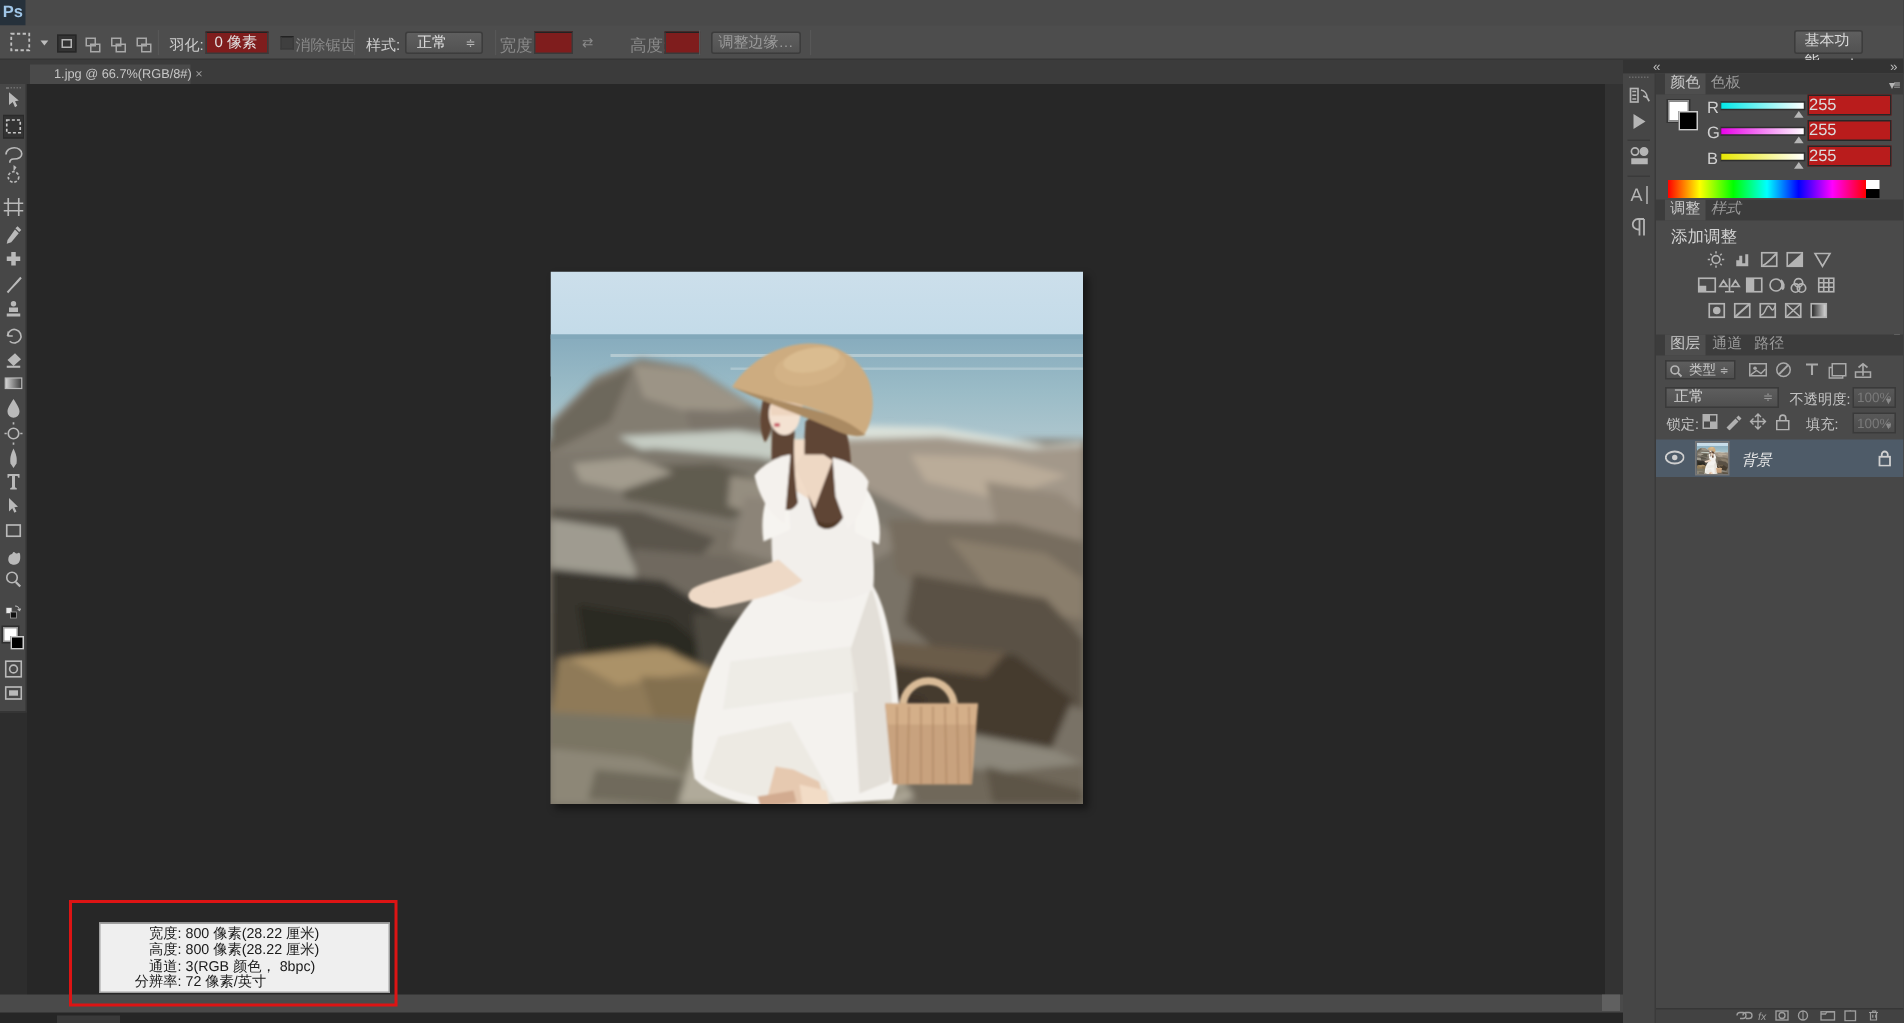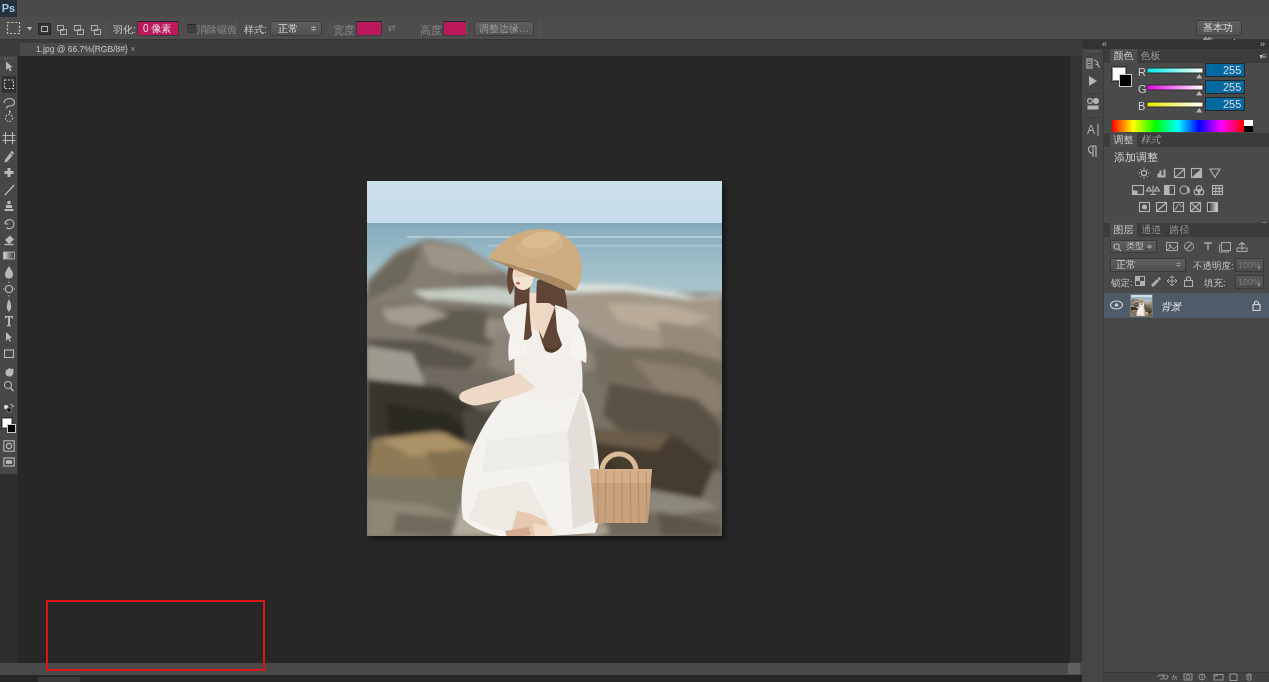--- a/index.html
+++ b/index.html
@@ -1,42 +1,42 @@
 <!DOCTYPE html>
 <html><head><meta charset="utf-8"><style>
 *{margin:0;padding:0;box-sizing:border-box;}
 html,body{width:1269px;height:682px;overflow:hidden;background:#4a4a4a;font-family:"Liberation Sans",sans-serif;}
 #app{position:relative;width:1269px;height:682px;}
 .abs{position:absolute;}
 #menubar{left:0;top:0;width:1269px;height:17px;background:#4d4d4d;border-bottom:1px solid #414141;color:#dcdcdc;font-size:9px;}
 #menubar .mi{position:absolute;top:3px;}
 #optbar{left:0;top:17px;width:1269px;height:23px;background:#4d4d4d;border-bottom:1px solid #353535;color:#cfcfcf;font-size:11px;}
 .obtxt{position:absolute;top:6px;font-size:11px;}
-.obox{position:absolute;background:#be185d;border:1px solid #3a3a3a;border-top-color:#222;}
+.obox{position:absolute;background:#7f1d1d;border:1px solid #3a3a3a;border-top-color:#222;}
 .obtn{position:absolute;background:linear-gradient(#5f5f5f,#525252);border:1px solid #3c3c3c;border-radius:2px;}
 .modeicon{position:absolute;top:6px;width:13px;height:12px;}
 .gray{color:#8b8b8b;}
 #tabrow{left:0;top:40px;width:1269px;height:16px;background:#3b3b3b;}
 #doctab{position:absolute;left:20px;top:3px;width:107px;height:31px;background:#4a4a4a;color:#c6c6c6;font-size:8.5px;line-height:13px;padding-left:16px;white-space:nowrap;}
 #toolbar{left:0;top:56px;width:18px;height:419px;background:#474747;border-right:1px solid #353535;border-bottom:1px solid #353535;}
 #canvas{left:18px;top:56px;width:1052px;height:607px;background:#272727;}
 #vscroll{left:1070px;top:56px;width:12px;height:607px;background:#333333;}
 #statusbar{left:18px;top:663px;width:1064px;height:12px;background:#3a3a3a;color:#c8c8c8;font-size:9px;}
 #bottomstrip{left:0;top:675px;width:1082px;height:7px;background:#262626;}
 #toolbelow{left:0;top:475px;width:18px;height:188px;background:#2d2d2d;}
 #paneltop{left:1082px;top:40px;width:187px;height:9px;background:#333333;}
 #iconstrip{left:1082px;top:49px;width:22px;height:633px;background:#464646;border-right:1px solid #3a3a3a;}
 #panels{left:1104px;top:49px;width:165px;height:633px;background:#4a4a4a;}
 .ptabrow{position:absolute;left:0;width:165px;height:14px;background:#3c3c3c;}
 .ptab{position:absolute;top:0;height:14px;font-size:10px;line-height:14px;text-align:center;color:#c9c9c9;}
 .ptab.on{background:#4e4e4e;}
 .ptab.off{color:#9a9a9a;}
 .pmenu{position:absolute;right:3px;top:3px;color:#b5b5b5;font-size:8px;letter-spacing:-1px;}
 .slidelabel{position:absolute;color:#d0d0d0;font-size:11px;}
-.valbox{position:absolute;width:40px;height:14px;background:#0369a1;border:1px solid #272727;color:#dcdcdc;font-size:11px;line-height:12px;padding-left:17px;}
+.valbox{position:absolute;width:56px;height:14px;background:#b91c1c;border:1px solid #272727;color:#dcdcdc;font-size:11px;line-height:12px;padding-left:0;}
 .lbl{position:absolute;color:#c4c4c4;font-size:9.5px;}
 #redbox{left:46px;top:600px;width:219px;height:71px;border:2px solid #dd1414;}
 #tooltip{left:66px;top:615px;width:194px;height:47px;background:#efefef;border:1px solid #a0a0a0;color:#1a1a1a;font-size:9.5px;line-height:10.8px;padding:2px 0 0 2px;}
 .tt span{display:inline-block;width:52px;text-align:right;}
 </style></head>
 <body>
 <div id="app">
 
   <div class="abs" id="pslogo" style="left:0;top:0;width:17px;height:17px;background:#26313b;color:#9fc6e8;font-size:11px;font-weight:bold;text-align:center;line-height:17px;">Ps</div>
 
@@ -521,12 +521,18 @@
   </div>
 
   <div class="abs" id="vscroll"></div>
   <div class="abs" style="left:1068px;top:663px;width:12px;height:11px;background:#606060;"></div>
 
   <div class="abs" id="bottomstrip">
       <div style="position:absolute;left:38px;top:2px;width:42px;height:5px;background:#3a3a3a;"></div>
     </div>
 
   <div class="abs" id="redbox"></div>
+  <div class="abs" id="tooltip">
+    <div class="tt"><span>宽度:</span> 800 像素(28.22 厘米)</div>
+    <div class="tt"><span>高度:</span> 800 像素(28.22 厘米)</div>
+    <div class="tt"><span>通道:</span> 3(RGB 颜色， 8bpc)</div>
+    <div class="tt"><span>分辨率:</span> 72 像素/英寸</div>
+  </div>
 </div>
 </body></html>

